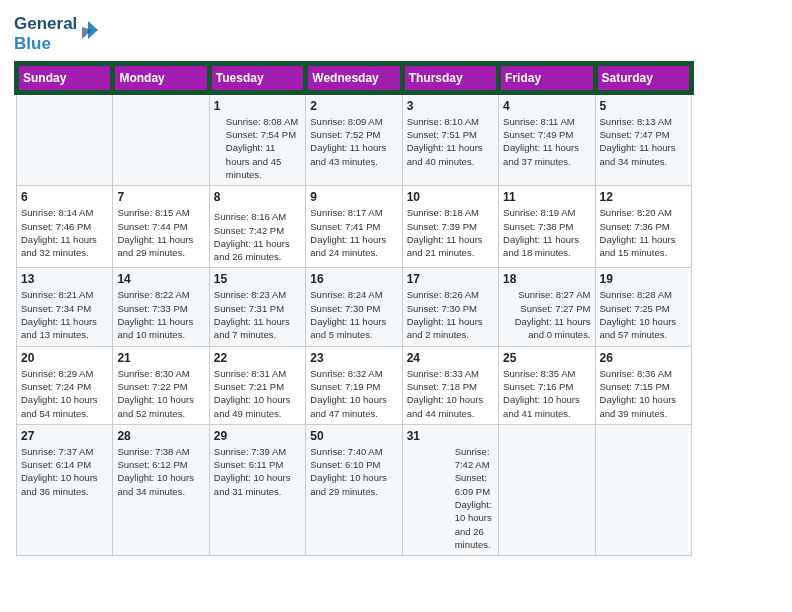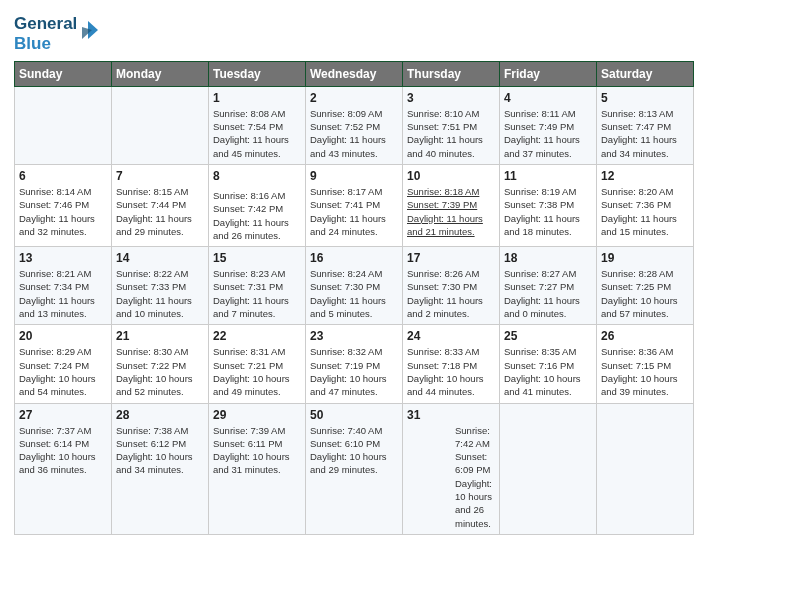--- a/index.html
+++ b/index.html
@@ -38,27 +38,27 @@
       font-size: 15px;
       color: #555;
       margin-top: 2px;
     }
     table {
       width: 100%;
       border-collapse: collapse;
       table-layout: fixed;
     }
     thead tr th {
-      background-color: #737373;
+      background-color: #a21caf;
       color: #fff;
       font-size: 12px;
       font-weight: bold;
       padding: 5px 4px;
       text-align: left;
-      border: 1px solid #14532d;
+      border: 5px solid #14532d;
     }
     tbody tr td {
       border: 1px solid #ccc;
       vertical-align: top;
       padding: 4px 4px;
       font-size: 10px;
       color: #333;
       height: 78px;
       background: #fff;
     }
@@ -116,21 +116,21 @@
           <th>Friday</th>
           <th>Saturday</th>
         </tr>
     </thead>
     <tbody id="calendar-body">
     <tr>
           <td class="empty-cell"></td>
           <td class="empty-cell"></td>
           <td>
             <div class="day-number">1</div>
-            <div class="day-info" style="white-space: pre-line;">Sunrise: 8:08 AM
+            <div class="day-info" style="white-space: pre-line; margin-left: 12px;">Sunrise: 8:08 AM
 Sunset: 7:54 PM
 Daylight: 11 hours and 45 minutes.</div>
           </td>
           <td>
             <div class="day-number">2</div>
             <div class="day-info" style="white-space: pre-line;">Sunrise: 8:09 AM
 Sunset: 7:52 PM
 Daylight: 11 hours and 43 minutes.</div>
           </td>
           <td>
@@ -172,21 +172,21 @@
 Daylight: 11 hours and 26 minutes.</div>
           </td>
           <td>
             <div class="day-number">9</div>
             <div class="day-info" style="white-space: pre-line;">Sunrise: 8:17 AM
 Sunset: 7:41 PM
 Daylight: 11 hours and 24 minutes.</div>
           </td>
           <td>
             <div class="day-number">10</div>
-            <div class="day-info" style="white-space: pre-line; text-decoration: underline;">Sunrise: 8:18 AM
+            <div class="day-info" style="white-space: pre-line;">Sunrise: 8:18 AM
 Sunset: 7:39 PM
 Daylight: 11 hours and 21 minutes.</div>
           </td>
           <td>
             <div class="day-number">11</div>
             <div class="day-info" style="white-space: pre-line;">Sunrise: 8:19 AM
 Sunset: 7:38 PM
 Daylight: 11 hours and 18 minutes.</div>
           </td>
           <td>
@@ -222,21 +222,21 @@
 Daylight: 11 hours and 5 minutes.</div>
           </td>
           <td>
             <div class="day-number">17</div>
             <div class="day-info" style="white-space: pre-line;">Sunrise: 8:26 AM
 Sunset: 7:30 PM
 Daylight: 11 hours and 2 minutes.</div>
           </td>
           <td>
             <div class="day-number">18</div>
-            <div class="day-info" style="white-space: pre-line;">Sunrise: 8:27 AM
+            <div class="day-info" style="white-space: pre-line; text-align: right;">Sunrise: 8:27 AM
 Sunset: 7:27 PM
 Daylight: 11 hours and 0 minutes.</div>
           </td>
           <td>
             <div class="day-number">19</div>
             <div class="day-info" style="white-space: pre-line;">Sunrise: 8:28 AM
 Sunset: 7:25 PM
 Daylight: 10 hours and 57 minutes.</div>
           </td>
         </tr>

